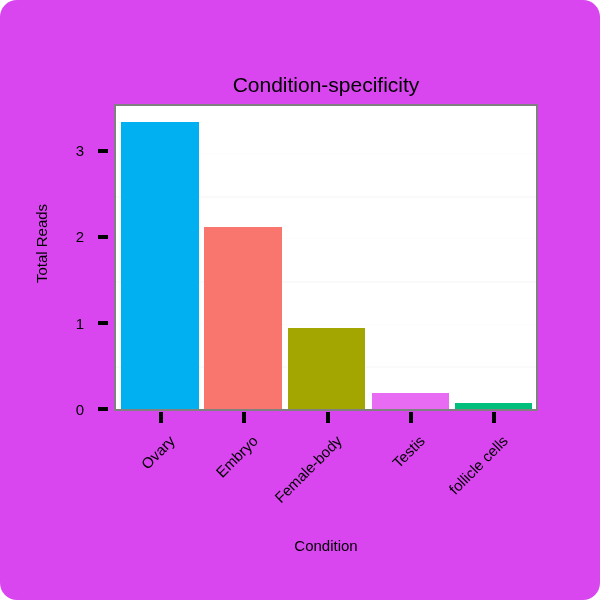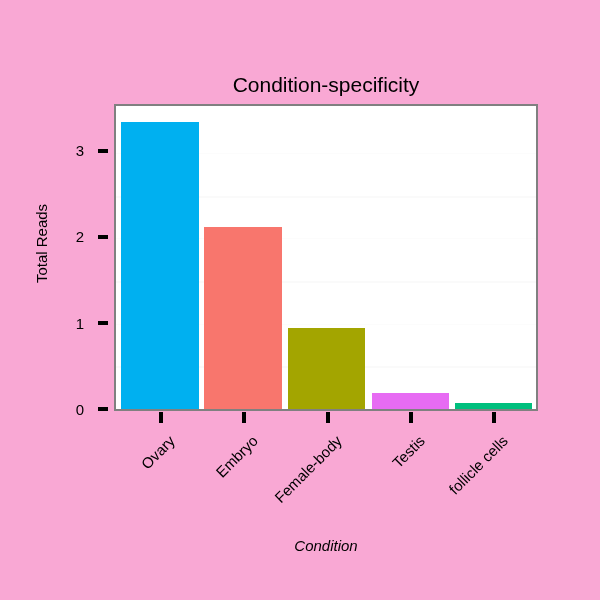--- a/index.html
+++ b/index.html
@@ -12,21 +12,22 @@
     height: 600px;
     font-family: "Liberation Sans", sans-serif;
     color: #000000;
     overflow: hidden;
   }
 
   #figure {
     position: relative;
     width: 600px;
     height: 600px;
-    background: #f9a8d4;
+    background: #d946ef;
+    border-radius: 17px;
   }
 
   
   #chart-title {
     position: absolute;
     left: 114px;
     top: 72px;
     width: 424px;
     text-align: center;
     font-size: 21px;
@@ -124,21 +125,20 @@
   #x-axis-title {
     position: absolute;
     left: 114px;
     top: 537px;
     width: 424px;
     text-align: center;
     font-size: 15px;
     line-height: 17px;
     color: #000000;
     white-space: nowrap;
-    font-style: italic;
   }
 </style>
 </head>
 <body>
 
 <div id="figure">
 
   <div id="chart-title">Condition-specificity</div>
 
   <div id="y-axis-title">Total Reads</div>

